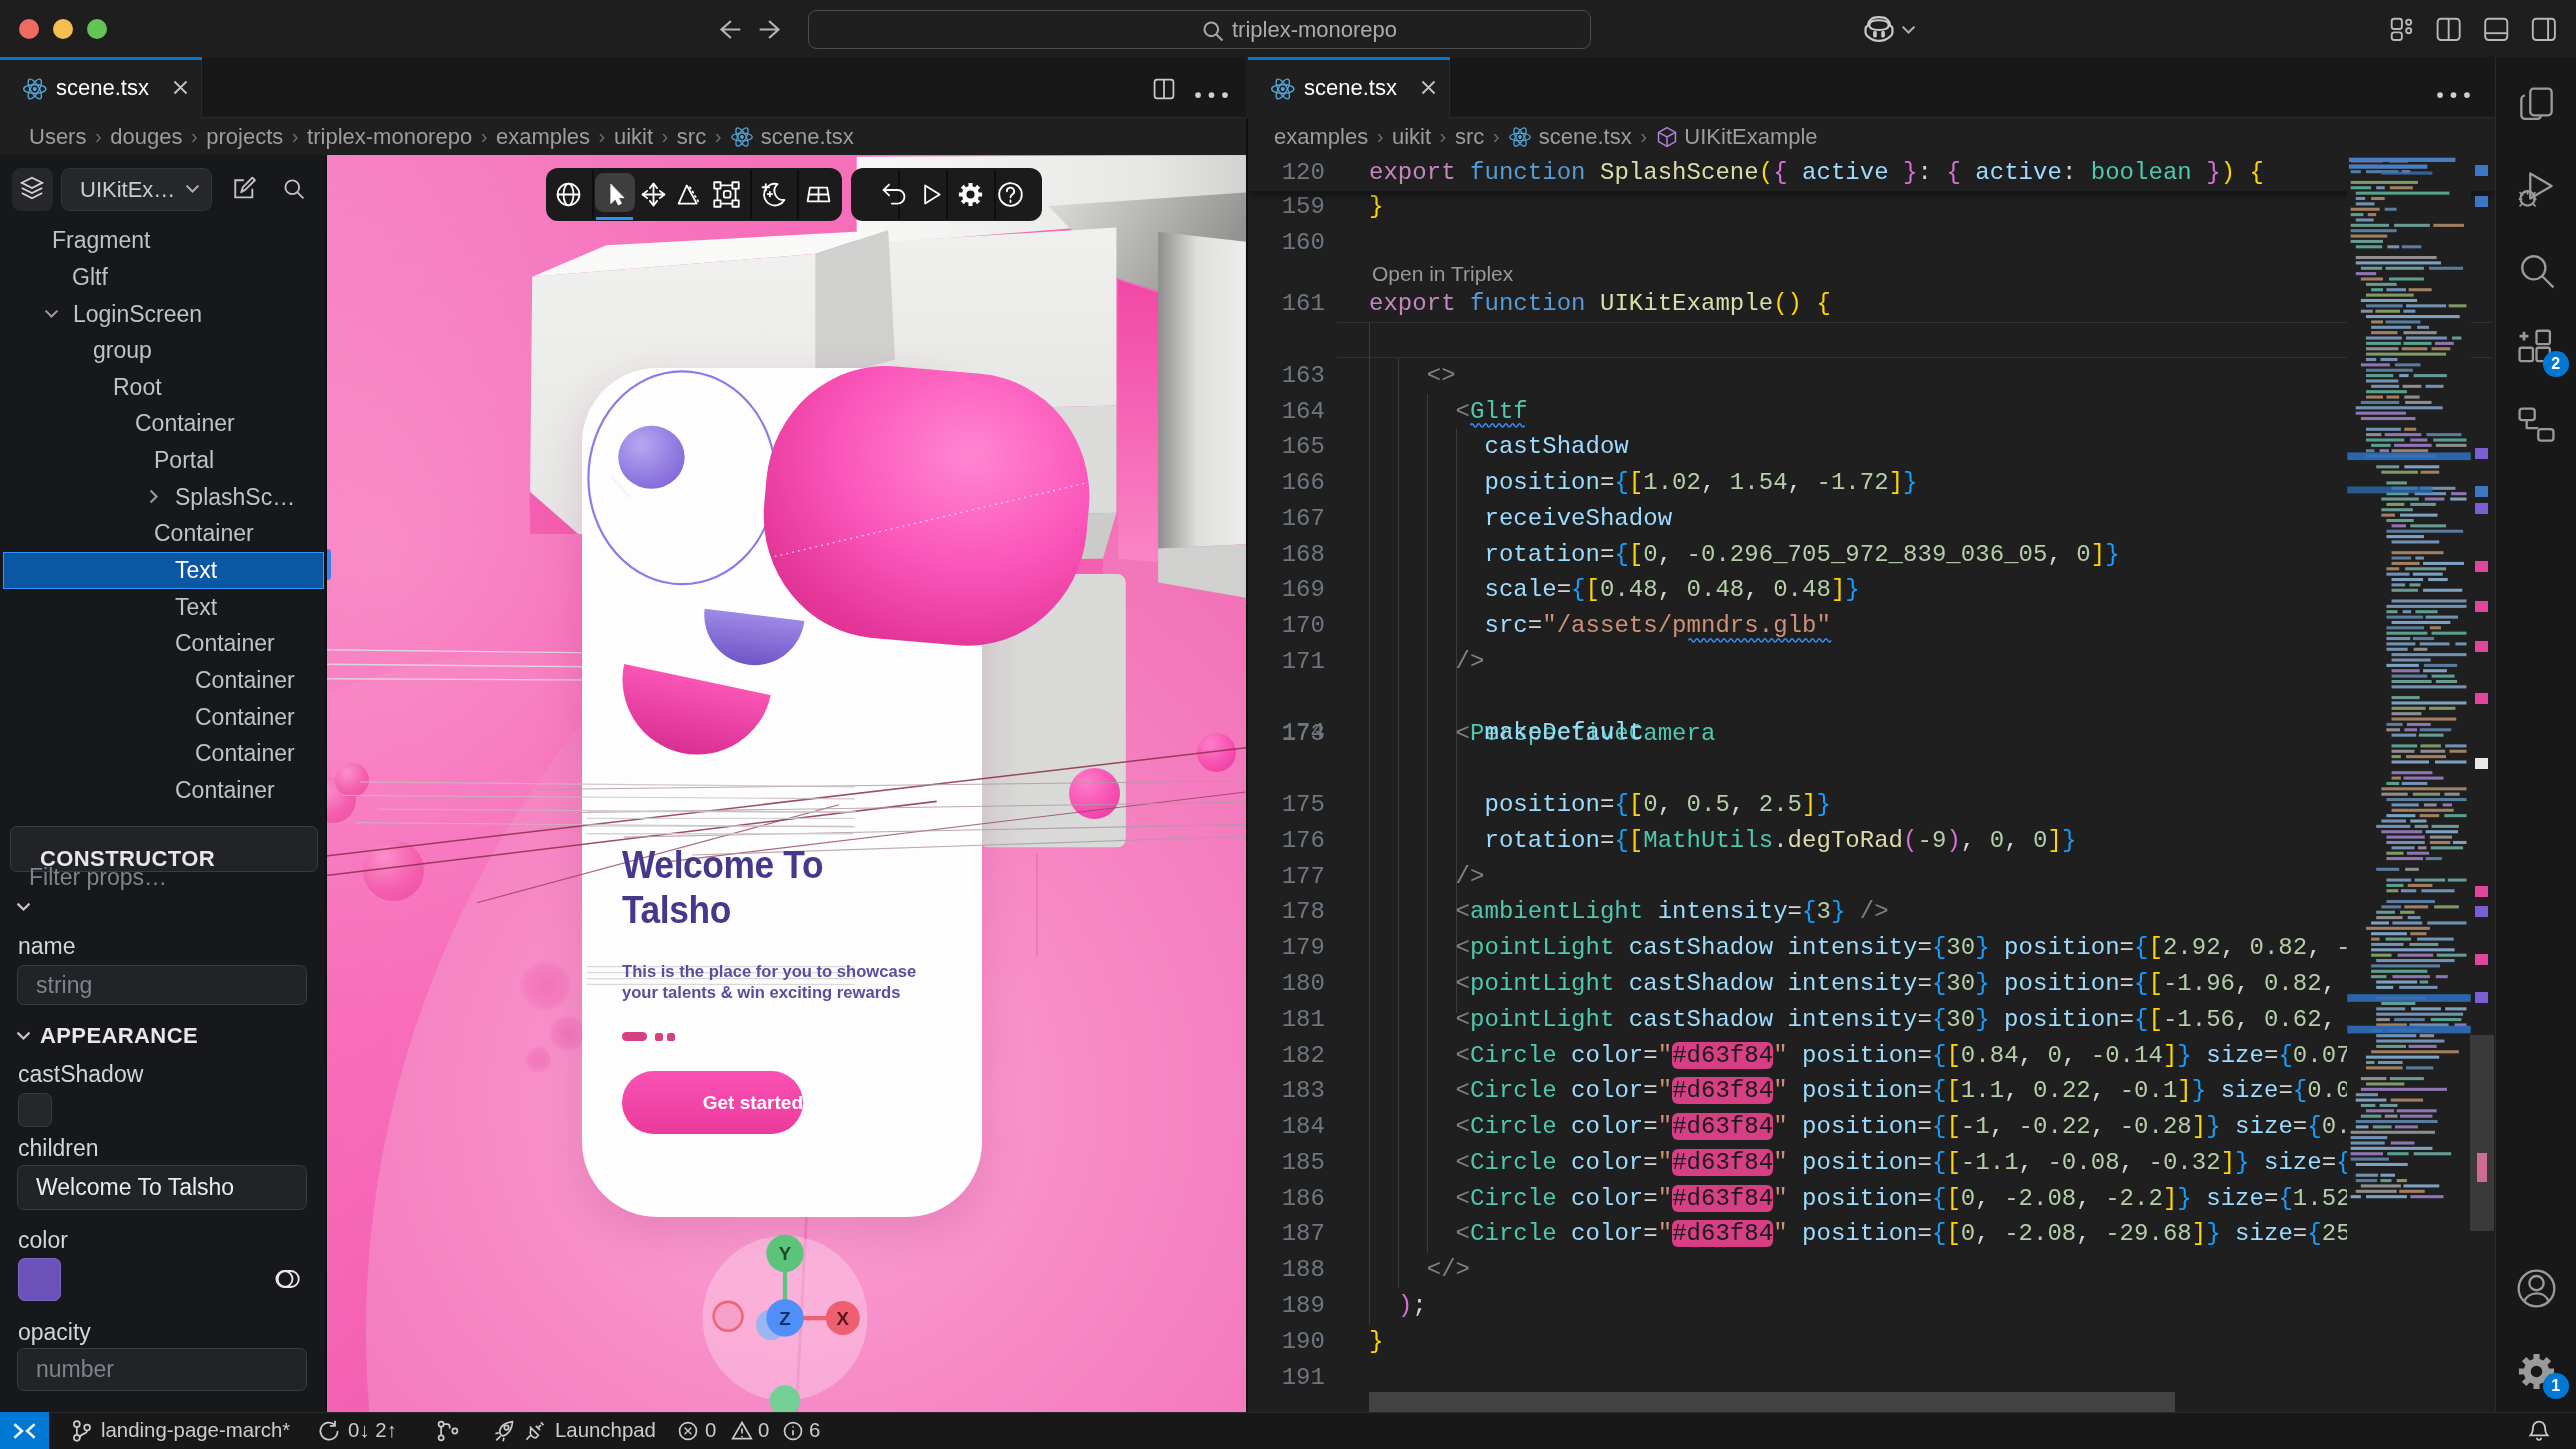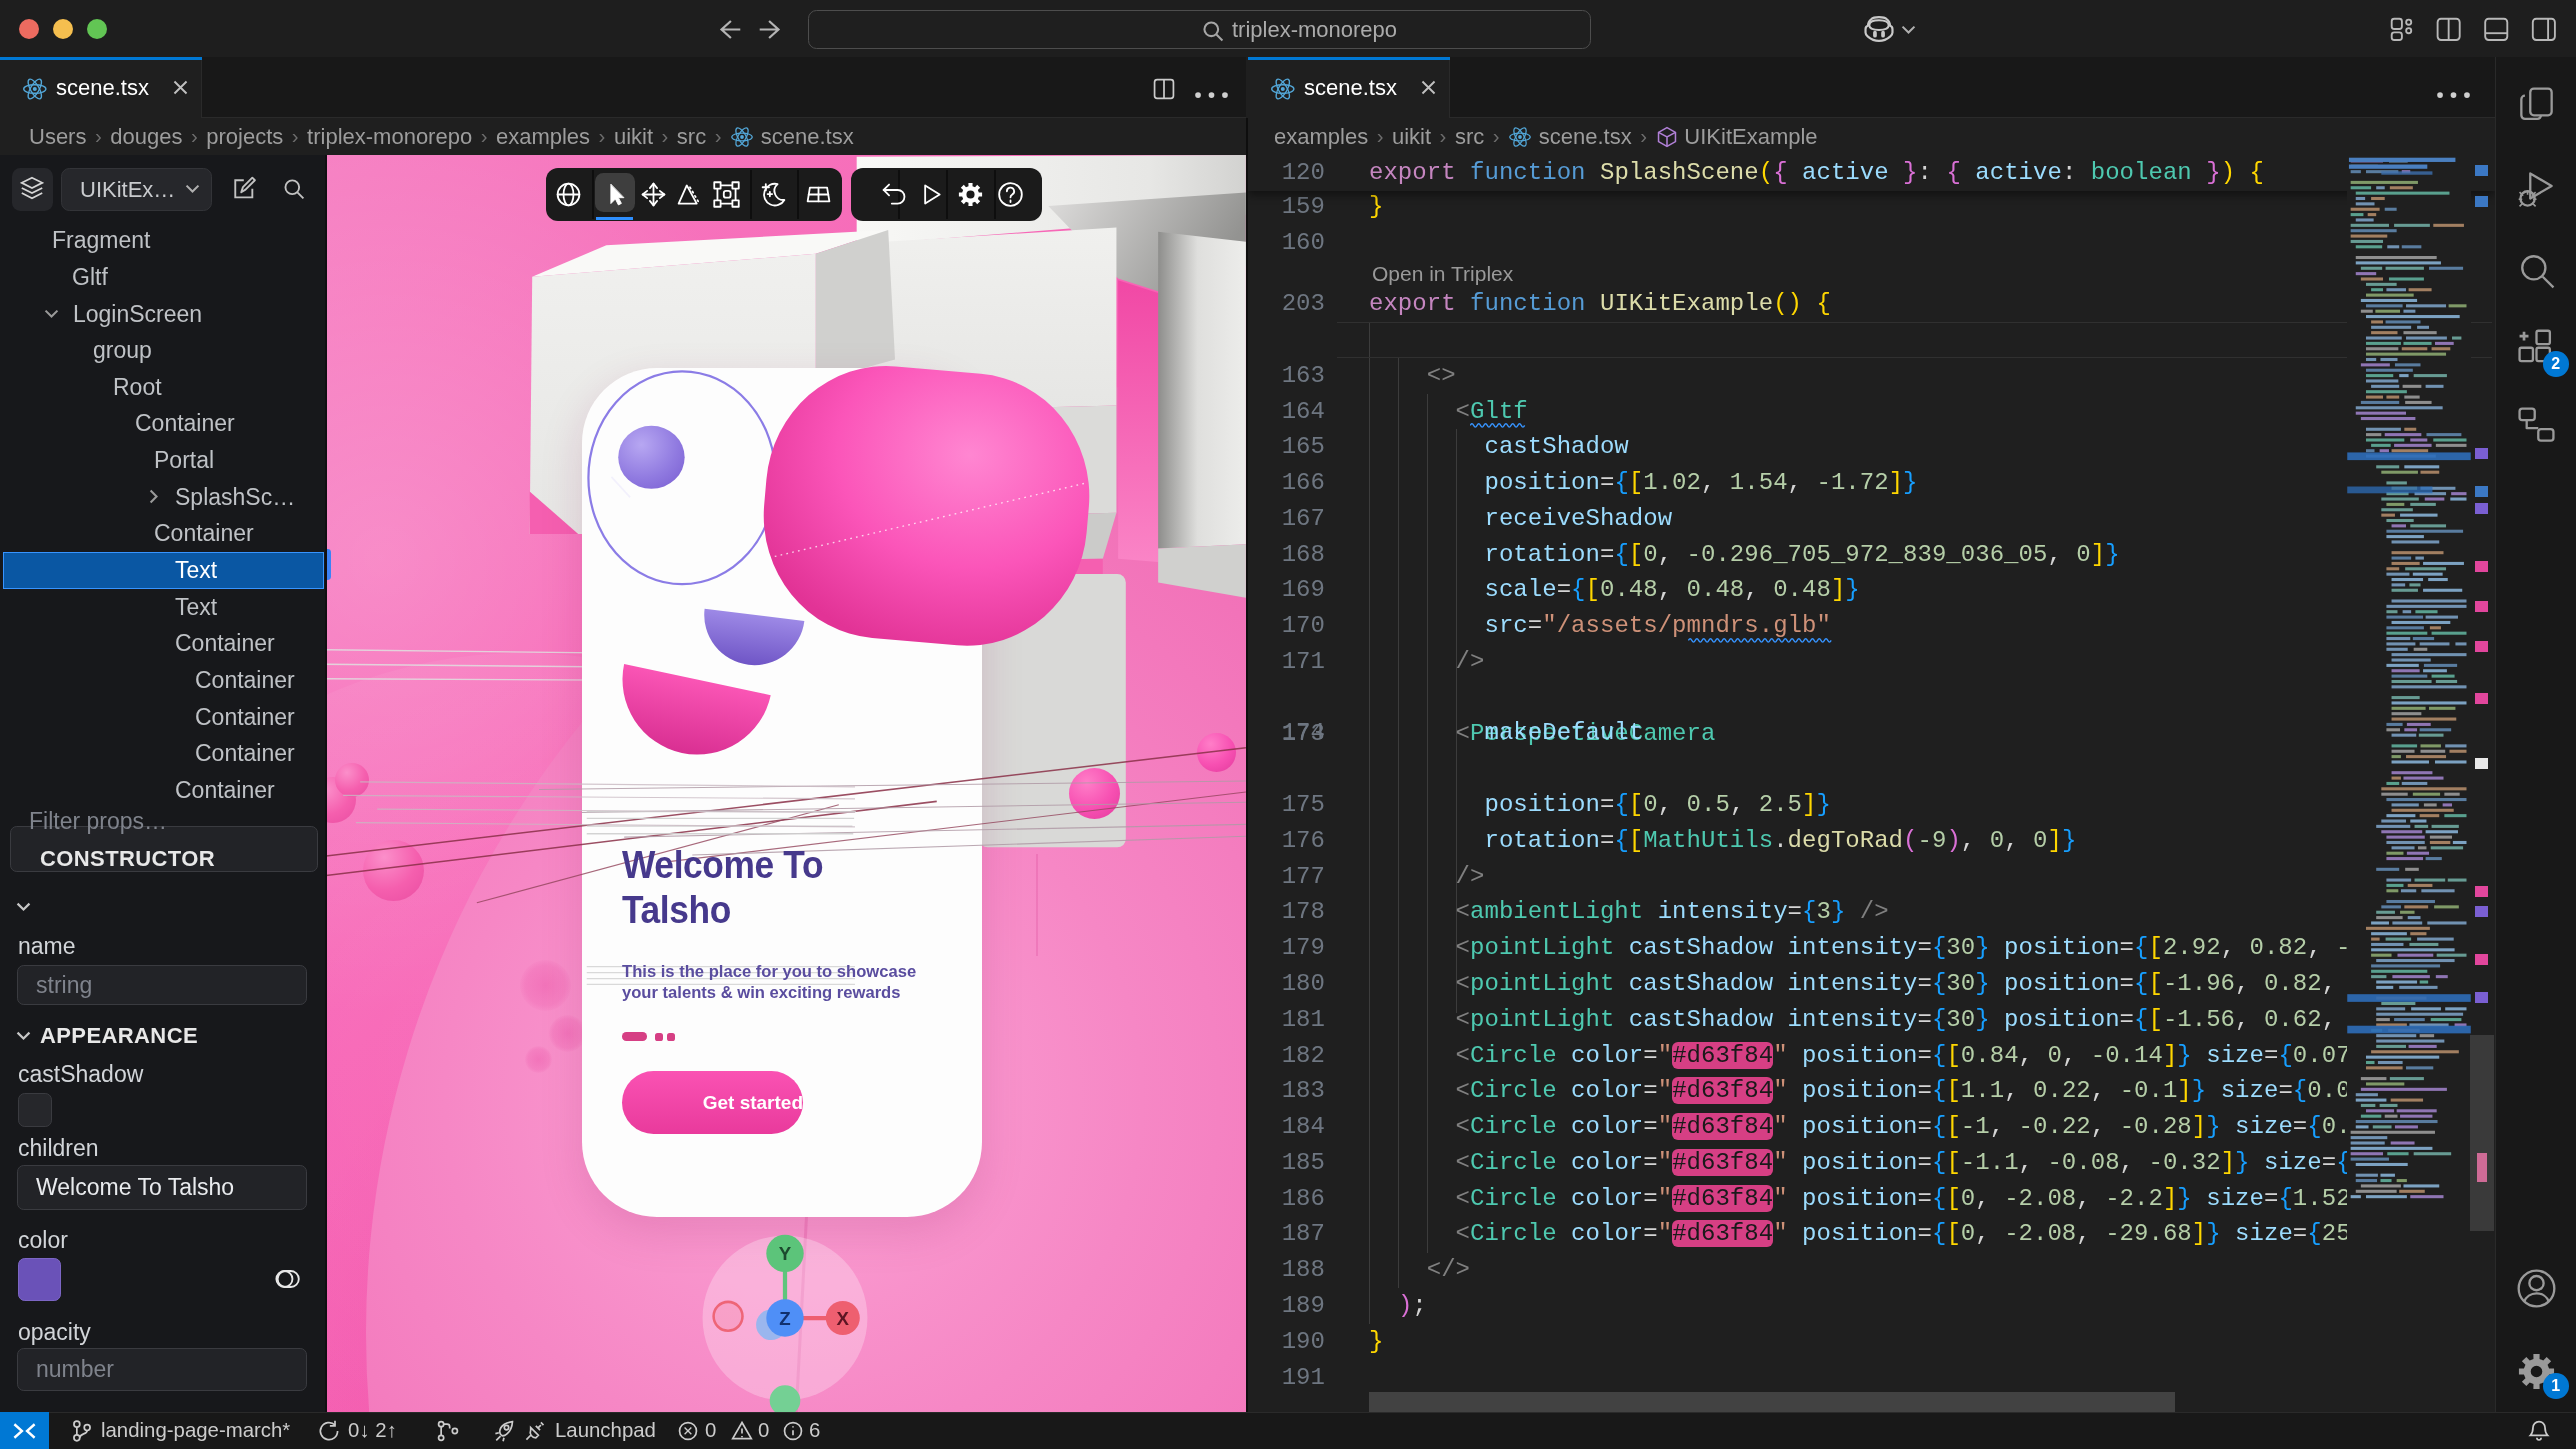--- a/index.html
+++ b/index.html
@@ -192,21 +192,21 @@
 <div class="abs" style="left:154px;top:515px;height:37px;line-height:37px;color:#bfc2c6;font-size:23px">Container</div>
 <div class="abs" style="left:2.6px;top:552px;width:321px;height:37px;background:#0a57a3;border:1.7px solid #3794ff"></div>
 <div class="abs" style="left:175px;top:552px;height:37px;line-height:37px;color:#ffffff;font-size:23px">Text</div>
 <div class="abs" style="left:175px;top:589px;height:37px;line-height:37px;color:#bfc2c6;font-size:23px">Text</div>
 <div class="abs" style="left:175px;top:625px;height:37px;line-height:37px;color:#bfc2c6;font-size:23px">Container</div>
 <div class="abs" style="left:195px;top:662px;height:37px;line-height:37px;color:#bfc2c6;font-size:23px">Container</div>
 <div class="abs" style="left:195px;top:699px;height:37px;line-height:37px;color:#bfc2c6;font-size:23px">Container</div>
 <div class="abs" style="left:195px;top:735px;height:37px;line-height:37px;color:#bfc2c6;font-size:23px">Container</div>
 <div class="abs" style="left:175px;top:772px;height:37px;line-height:37px;color:#bfc2c6;font-size:23px">Container</div>
 <div class="abs" style="left:10.2px;top:826px;width:308px;height:46px;background:#222327;border:0.9px solid #3a3b40;border-radius:6.8px"></div>
-<div class="abs" style="left:29px;top:798px;height:56px;line-height:46px;color:#7f838c;font-size:23px">Filter props…</div>
+<div class="abs" style="left:29px;top:854px;height:56px;line-height:46px;color:#7f838c;font-size:23px">Filter props…</div>
 <svg class="abs" style="left:15.3px;top:901px" width="17" height="12" viewBox="0 0 20 14">
     <path d="M3 3 L10 10 L17 3" stroke="#c6c6c6" stroke-width="2.6" fill="none"></path>
   </svg>
 <div class="abs" style="left:40px;top:841px;height:36px;line-height:36px;color:#e8e8e8;font-size:22px;font-weight:bold;letter-spacing:0.4px">CONSTRUCTOR</div>
 <div class="abs" style="left:18px;top:928px;height:36px;line-height:36px;color:#d2d5d9;font-size:23px">name</div>
 <div class="abs" style="left:17px;top:965px;width:290px;height:40px;background:#222327;border:0.9px solid #3a3b40;border-radius:6.8px"></div>
 <div class="abs" style="left:36px;top:965px;height:40px;line-height:40px;color:#7f838c;font-size:23px">string</div>
 <svg class="abs" style="left:15.3px;top:1030px" width="17" height="12" viewBox="0 0 20 14">
     <path d="M3 3 L10 10 L17 3" stroke="#c6c6c6" stroke-width="2.6" fill="none"></path>
   </svg>
@@ -472,21 +472,21 @@
 <div class="abs" style="left:325px;top:155px;width:1.7px;height:1257px;background:#101012"></div>
 <div class="abs" style="left:1248px;top:155px;width:1247px;height:1257px;overflow:hidden;background:#1f1f1f">
 <div class="abs" style="left:121px;top:167px;width:0.9px;height:1002px;background:#3c3c3c"></div>
 <div class="abs" style="left:150px;top:203px;width:0.9px;height:930px;background:#3c3c3c"></div>
 <div class="abs" style="left:179px;top:239px;width:0.9px;height:859px;background:#3c3c3c"></div>
 <div class="abs" style="left:208px;top:274px;width:0.9px;height:370px;background:#3c3c3c"></div>
 <div class="abs" style="left:208px;top:596px;width:0.9px;height:262px;background:#3c3c3c"></div>
 <div class="abs" style="left:89px;top:167px;width:1155px;height:36px;border-top:1.7px solid #303030;border-bottom:1.7px solid #303030"></div>
 <div class="cl mono" style="top:34px"><span class="ln" style="color:#6e7681">159</span><span class="ct"><span class="y">}</span></span></div>
 <div class="cl mono" style="top:70px"><span class="ln" style="color:#6e7681">160</span><span class="ct"></span></div>
-<div class="cl mono" style="top:131px"><span class="ln" style="color:#6e7681">203</span><span class="ct"><span class="kw">export</span> <span class="kb">function</span> <span class="fn">UIKitExample</span><span class="y">(</span><span class="y">)</span> <span class="y">{</span></span></div>
+<div class="cl mono" style="top:131px"><span class="ln" style="color:#6e7681">161</span><span class="ct"><span class="kw">export</span> <span class="kb">function</span> <span class="fn">UIKitExample</span><span class="y">(</span><span class="y">)</span> <span class="y">{</span></span></div>
 <div class="cl mono" style="top:203px"><span class="ln" style="color:#6e7681">163</span><span class="ct">    <span class="g">&lt;&gt;</span></span></div>
 <div class="cl mono" style="top:239px"><span class="ln" style="color:#6e7681">164</span><span class="ct">      <span class="g">&lt;</span><span class="t">Gltf</span></span></div>
 <div class="cl mono" style="top:274px"><span class="ln" style="color:#6e7681">165</span><span class="ct">        <span class="at">castShadow</span></span></div>
 <div class="cl mono" style="top:310px"><span class="ln" style="color:#6e7681">166</span><span class="ct">        <span class="at">position</span><span class="d">=</span><span class="b">{</span><span class="y">[</span><span class="n">1.02</span><span class="d">,</span> <span class="n">1.54</span><span class="d">,</span> <span class="n">-1.72</span><span class="y">]</span><span class="b">}</span></span></div>
 <div class="cl mono" style="top:346px"><span class="ln" style="color:#6e7681">167</span><span class="ct">        <span class="at">receiveShadow</span></span></div>
 <div class="cl mono" style="top:382px"><span class="ln" style="color:#6e7681">168</span><span class="ct">        <span class="at">rotation</span><span class="d">=</span><span class="b">{</span><span class="y">[</span><span class="n">0</span><span class="d">,</span> <span class="n">-0.296_705_972_839_036_05</span><span class="d">,</span> <span class="n">0</span><span class="y">]</span><span class="b">}</span></span></div>
 <div class="cl mono" style="top:417px"><span class="ln" style="color:#6e7681">169</span><span class="ct">        <span class="at">scale</span><span class="d">=</span><span class="b">{</span><span class="y">[</span><span class="n">0.48</span><span class="d">,</span> <span class="n">0.48</span><span class="d">,</span> <span class="n">0.48</span><span class="y">]</span><span class="b">}</span></span></div>
 <div class="cl mono" style="top:453px"><span class="ln" style="color:#6e7681">170</span><span class="ct">        <span class="at">src</span><span class="d">=</span><span class="s">"/assets/pmndrs.glb"</span></span></div>
 <div class="cl mono" style="top:489px"><span class="ln" style="color:#6e7681">171</span><span class="ct">      <span class="g">/&gt;</span></span></div>
 <div class="cl mono" style="top:561px"><span class="ln" style="color:#6e7681">173</span><span class="ct">      <span class="g">&lt;</span><span class="t">PerspectiveCamera</span></span></div>

